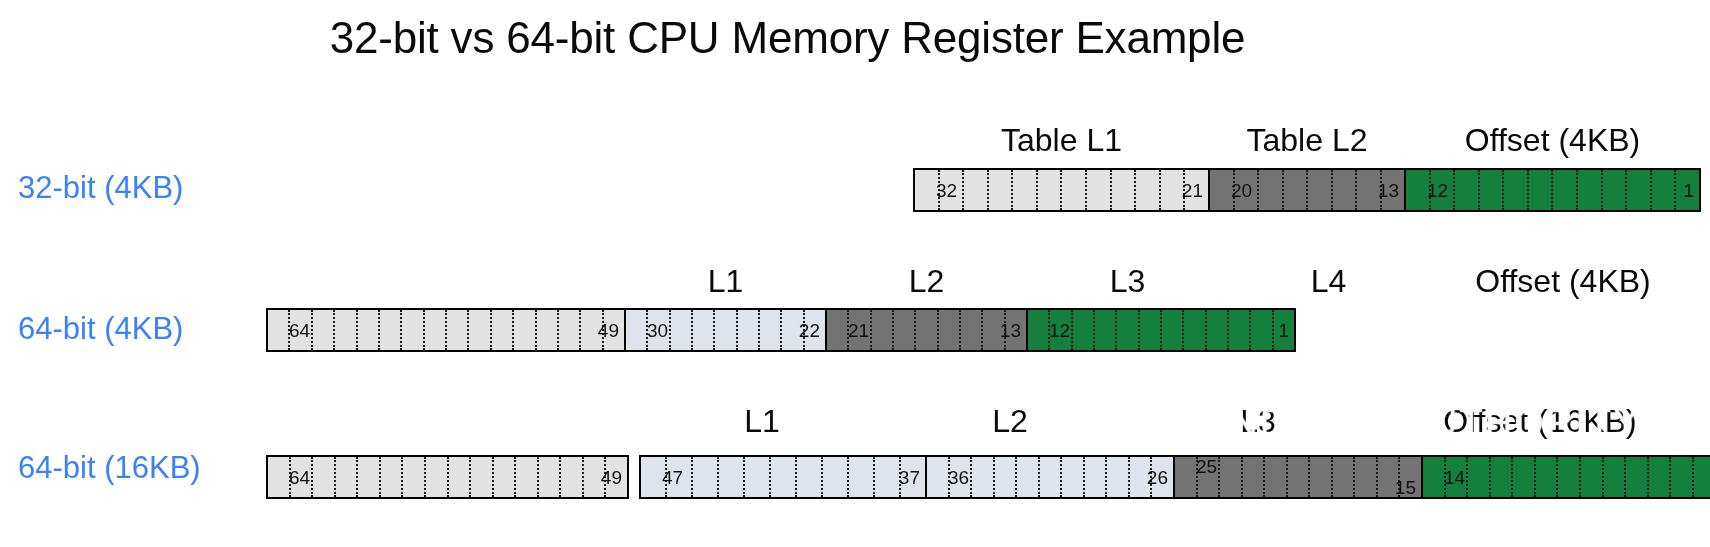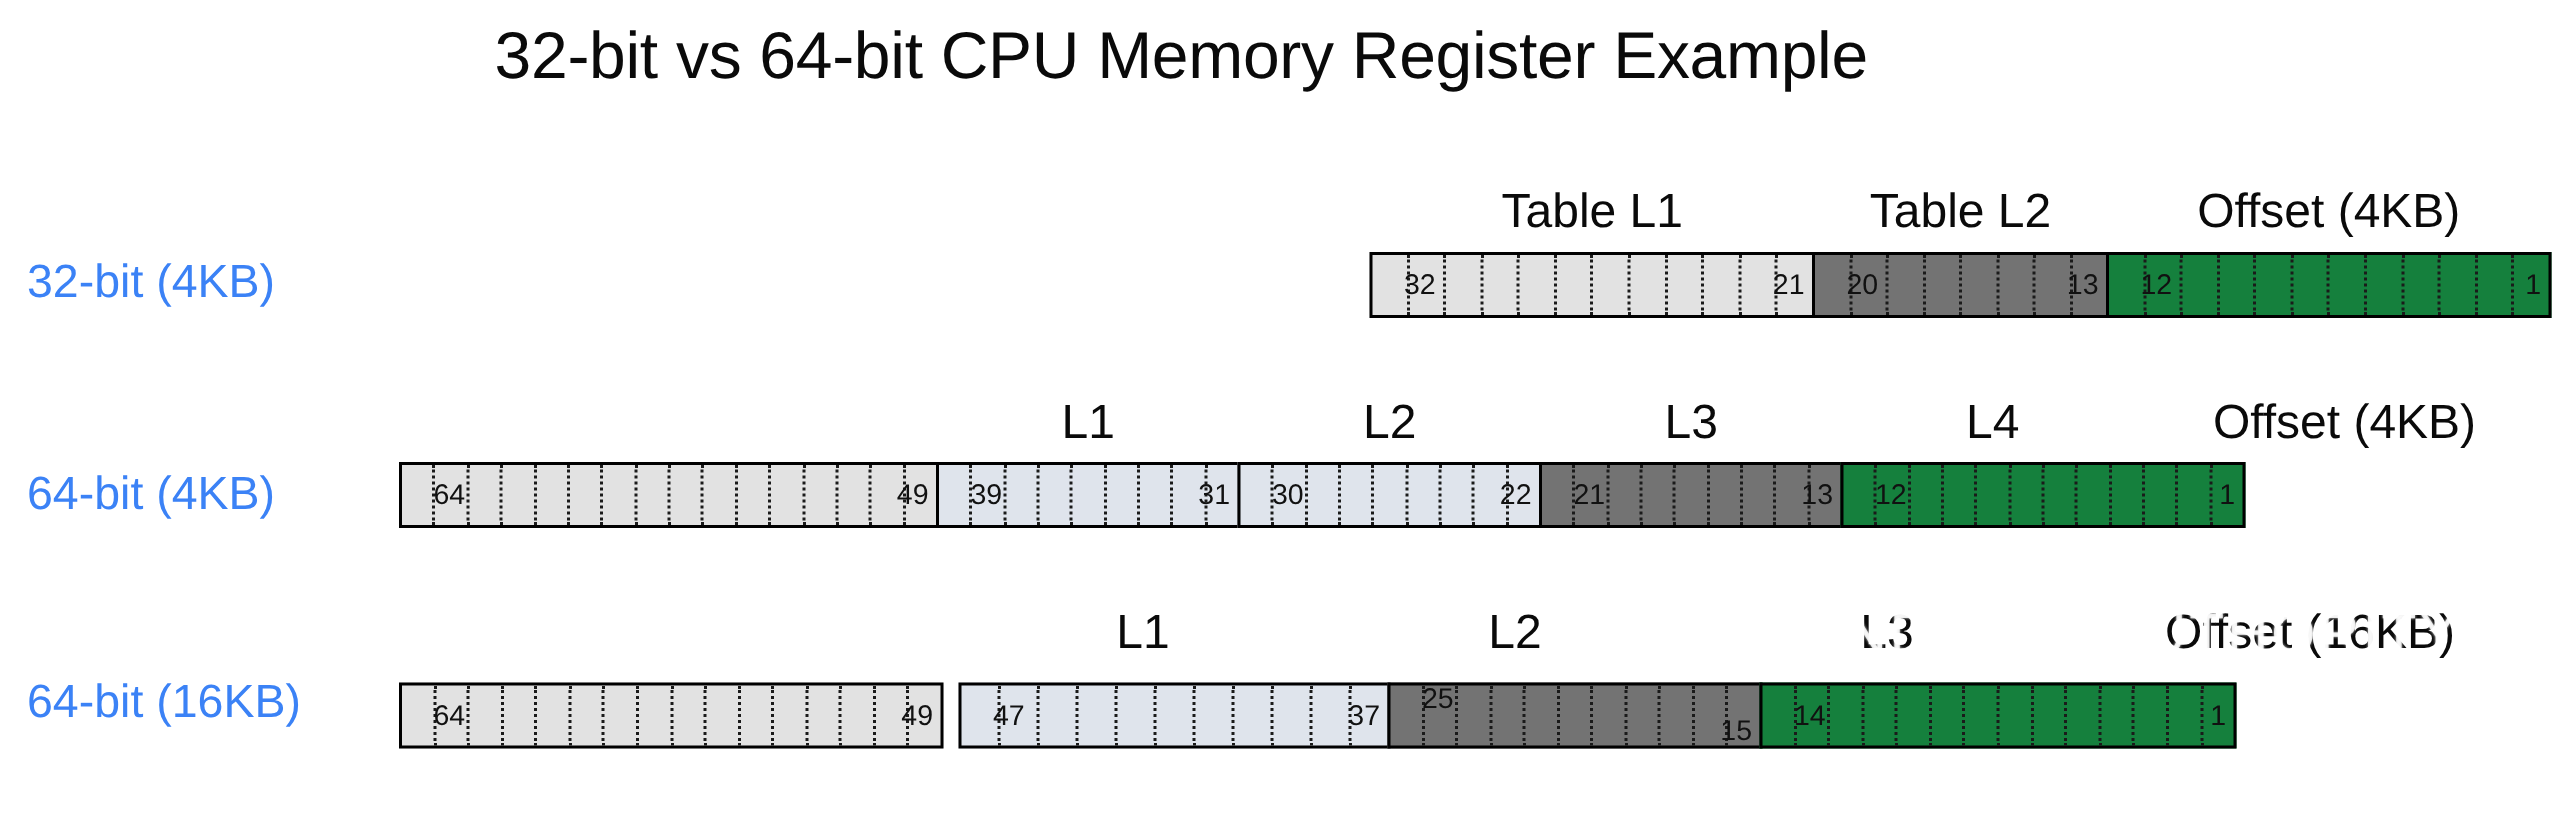--- a/index.html
+++ b/index.html
@@ -213,35 +213,20 @@
           <i></i>
           <i></i>
           <i></i>
           <i></i>
           <i></i>
           <i></i>
           <i></i>
           <i></i>
           <i></i>
         </div>
-        <span class="bit hi">39</span>
-        <span class="bit lo">31</span>
-      </div>
-      <div class="seg c-blue" style="width: 203px;">
-        <div class="ticks">
-          <i></i>
-          <i></i>
-          <i></i>
-          <i></i>
-          <i></i>
-          <i></i>
-          <i></i>
-          <i></i>
-          <i></i>
-        </div>
         <span class="bit hi">30</span>
         <span class="bit lo">22</span>
       </div>
       <div class="seg c-green" style="width: 203px;">
         <div class="ticks">
           <i></i>
           <i></i>
           <i></i>
           <i></i>
           <i></i>
@@ -314,20 +299,37 @@
           <i></i>
           <i></i>
           <i></i>
           <i></i>
           <i></i>
           <i></i>
         </div>
         <span class="bit hi">47</span>
         <span class="bit lo">37</span>
       </div>
+      <div class="seg c-blue" style="width: 250px;">
+        <div class="ticks">
+          <i></i>
+          <i></i>
+          <i></i>
+          <i></i>
+          <i></i>
+          <i></i>
+          <i></i>
+          <i></i>
+          <i></i>
+          <i></i>
+          <i></i>
+        </div>
+        <span class="bit hi">36</span>
+        <span class="bit lo">26</span>
+      </div>
       <div class="seg c-green" style="width: 250px; flex-direction: column;">
         <div class="ticks">
           <i></i>
           <i></i>
           <i></i>
           <i></i>
           <i></i>
           <i></i>
           <i></i>
           <i></i>

